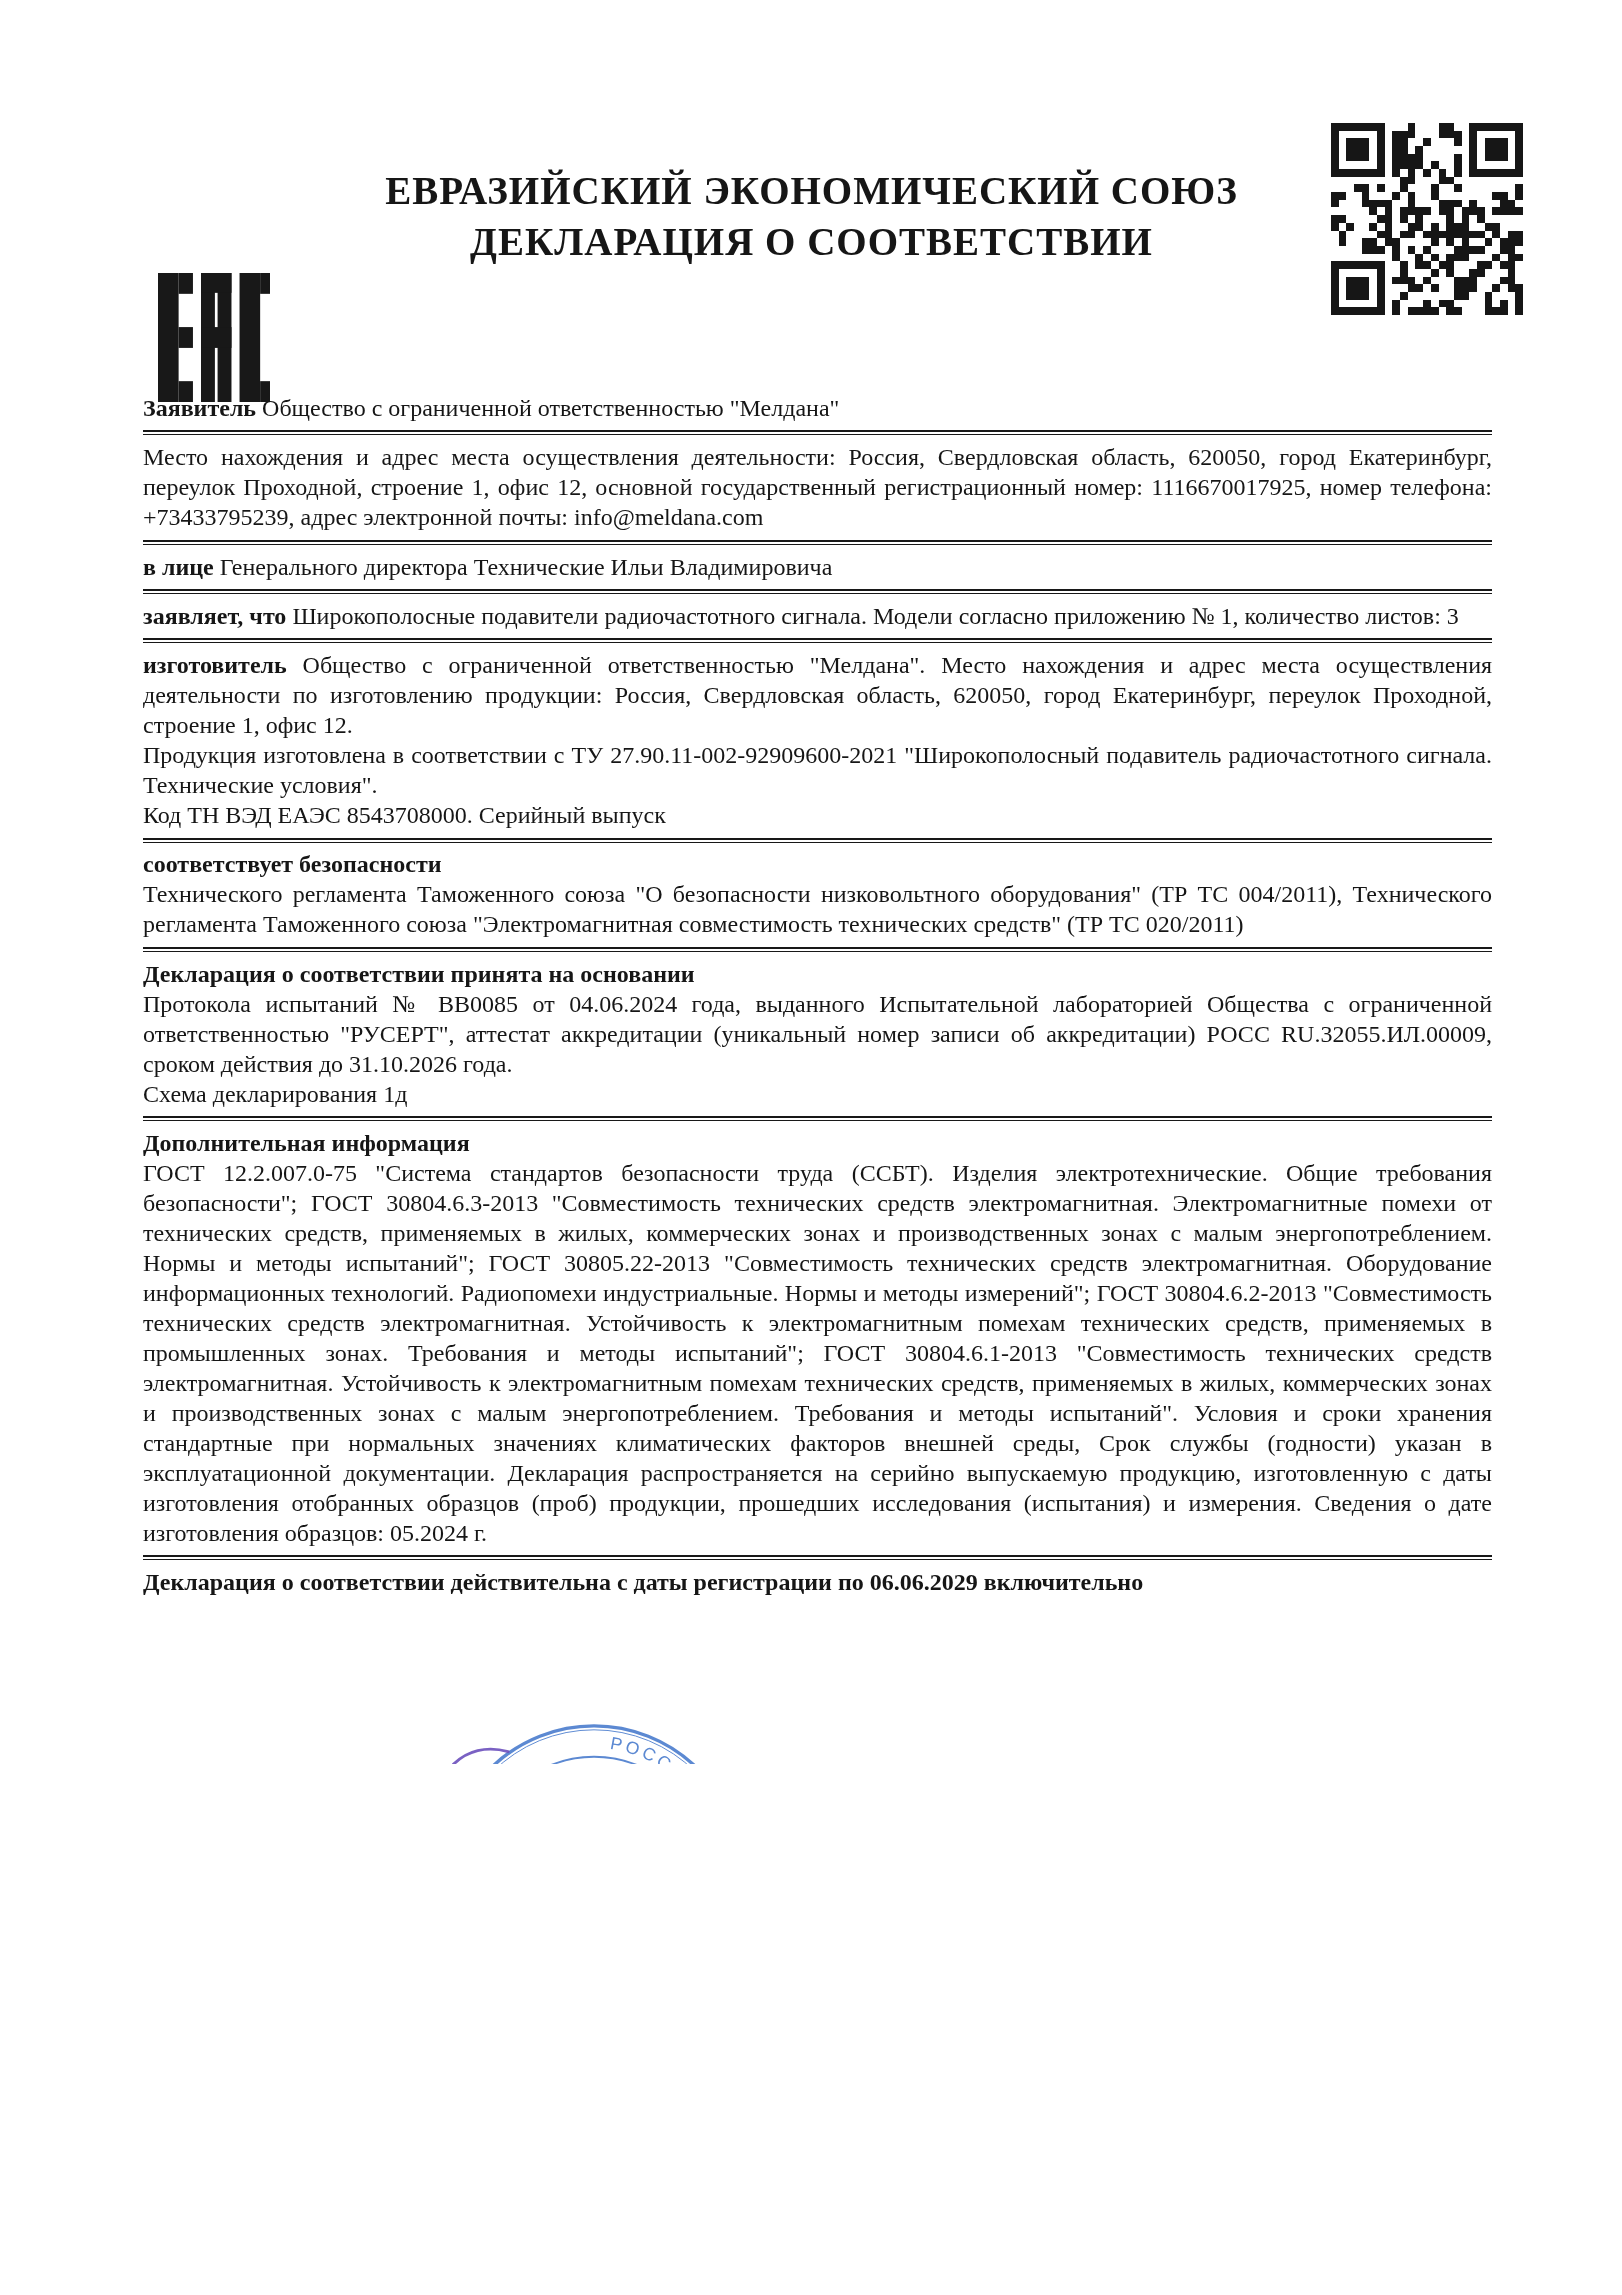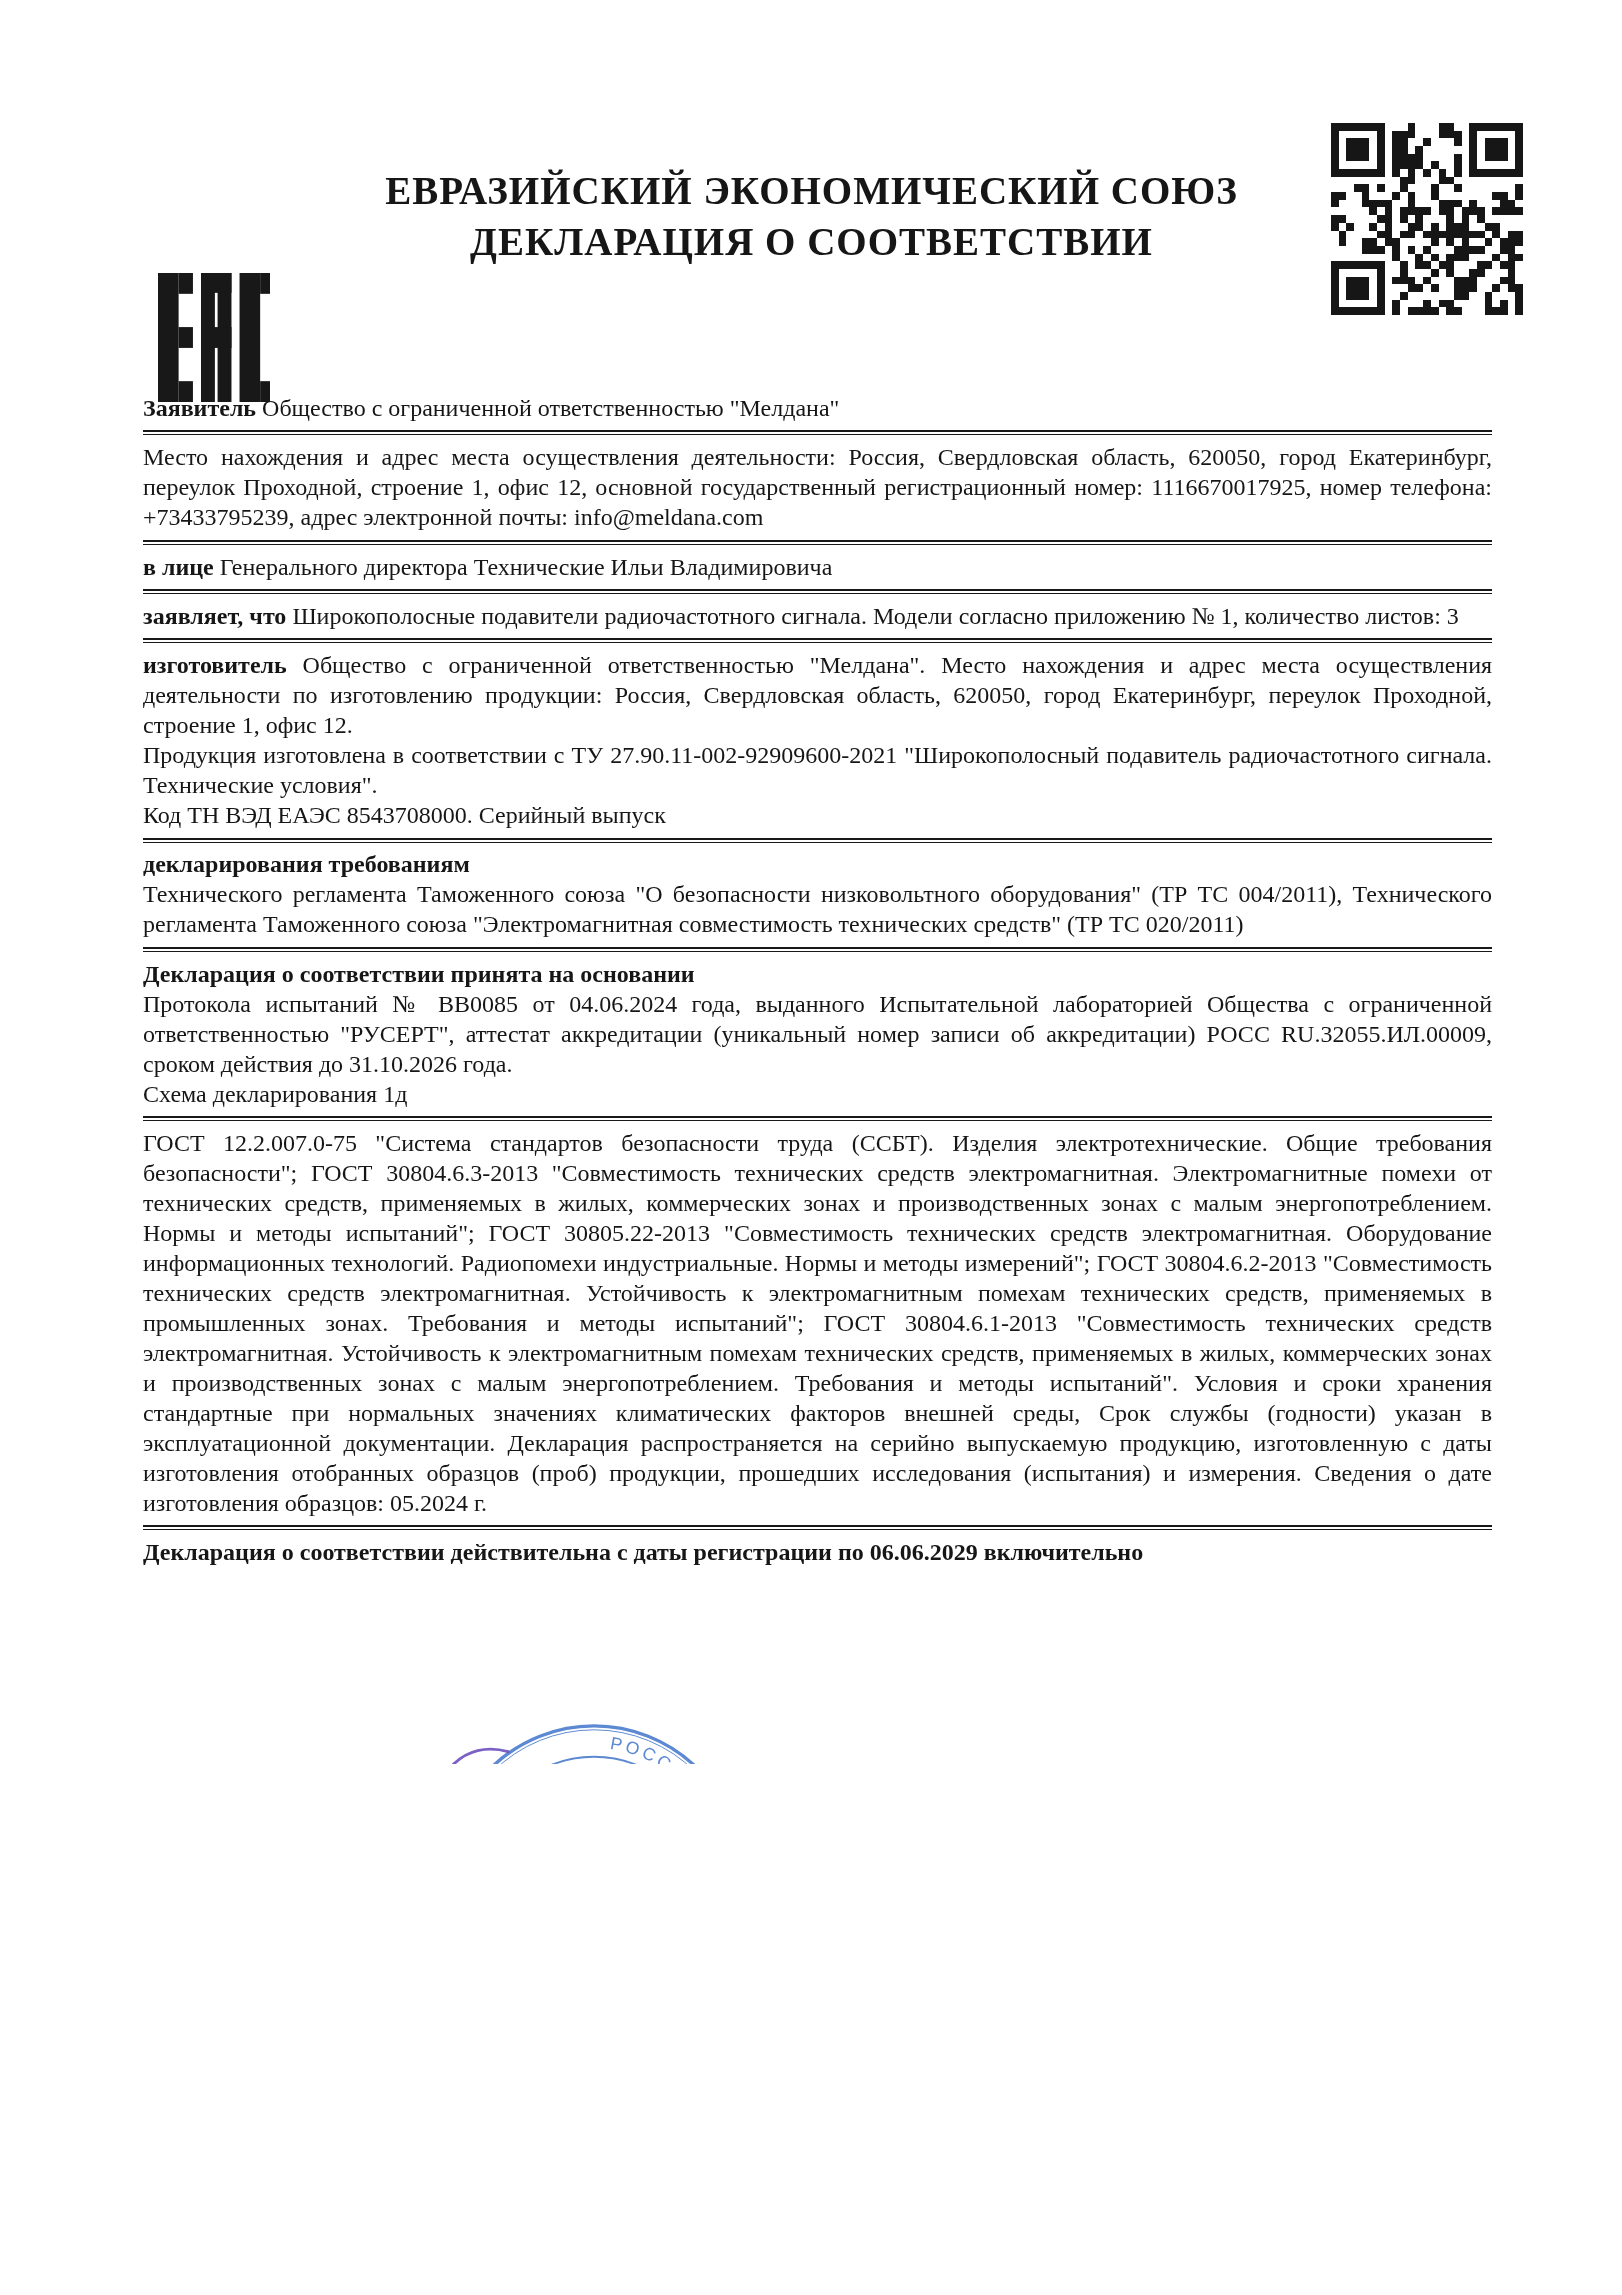--- a/index.html
+++ b/index.html
@@ -385,29 +385,30 @@
     <div class="rule"></div>
 
     <p><span class="b">заявляет, что</span> <span>Широкополосные подавители радиочастотного сигнала.  Модели согласно приложению  № 1, количество листов: 3</span></p>
     <div class="rule"></div>
 
     <p><span class="b">изготовитель</span> <span>Общество с ограниченной ответственностью "Мелдана". Место нахождения и адрес места осуществления деятельности по изготовлению продукции: Россия, Свердловская область, 620050, город Екатеринбург, переулок Проходной, строение 1, офис 12.</span></p>
     <p>Продукция изготовлена в соответствии с ТУ 27.90.11-002-92909600-2021 "Широкополосный подавитель радиочастотного сигнала. Технические условия".</p>
     <p>Код ТН ВЭД ЕАЭС 8543708000. Серийный выпуск</p>
     <div class="rule"></div>
 
-    <p class="b">декларирования требованиям</p>
+    <p class="b">соответствует безопасности</p>
     <p class="gap-top">Технического регламента Таможенного союза "О безопасности низковольтного оборудования" (ТР ТС 004/2011), Технического регламента Таможенного союза "Электромагнитная совместимость технических средств" (ТР ТС 020/2011)</p>
     <div class="rule"></div>
 
     <p class="b">Декларация о соответствии принята на основании</p>
     <p class="gap-top">Протокола испытаний № ВВ0085 от 04.06.2024 года, выданного Испытательной лабораторией Общества с ограниченной ответственностью "РУСЕРТ", аттестат аккредитации (уникальный номер записи об аккредитации) РОСС RU.32055.ИЛ.00009, сроком действия до 31.10.2026 года.</p>
     <p>Схема декларирования 1д</p>
     <div class="rule"></div>
 
+    <p class="b">Дополнительная информация</p>
     <p class="gap-top">ГОСТ 12.2.007.0-75  "Система стандартов безопасности труда (ССБТ). Изделия электротехнические. Общие требования безопасности"; ГОСТ 30804.6.3-2013  "Совместимость технических средств электромагнитная. Электромагнитные помехи от технических средств, применяемых в жилых, коммерческих зонах и производственных зонах с малым энергопотреблением. Нормы и методы испытаний"; ГОСТ 30805.22-2013 "Совместимость технических средств электромагнитная. Оборудование информационных технологий. Радиопомехи индустриальные. Нормы и методы измерений"; ГОСТ 30804.6.2-2013  "Совместимость технических средств электромагнитная. Устойчивость к электромагнитным помехам технических средств, применяемых в промышленных зонах. Требования и методы испытаний"; ГОСТ 30804.6.1-2013 "Совместимость технических средств электромагнитная. Устойчивость к электромагнитным помехам технических средств, применяемых в жилых, коммерческих зонах и производственных зонах с малым энергопотреблением. Требования и методы испытаний". Условия и сроки хранения стандартные при нормальных значениях климатических факторов внешней среды, Срок службы (годности) указан в эксплуатационной документации. Декларация распространяется на серийно выпускаемую продукцию, изготовленную с даты изготовления отобранных образцов (проб) продукции, прошедших исследования (испытания) и измерения. Сведения о дате изготовления образцов: 05.2024 г.</p>
     <div class="rule"></div>
 
     <p class="b">Декларация о соответствии действительна с даты регистрации по 06.06.2029 включительно</p>
   </div>
 
   <svg class="stamp" viewBox="0 0 620 620">
     <defs>
       <path id="arcOuter" d="M 310,55 A 255,255 0 1 1 309.9,55"></path>
       <path id="arcMid" d="M 310,122 A 188,188 0 1 1 309.9,122"></path>

